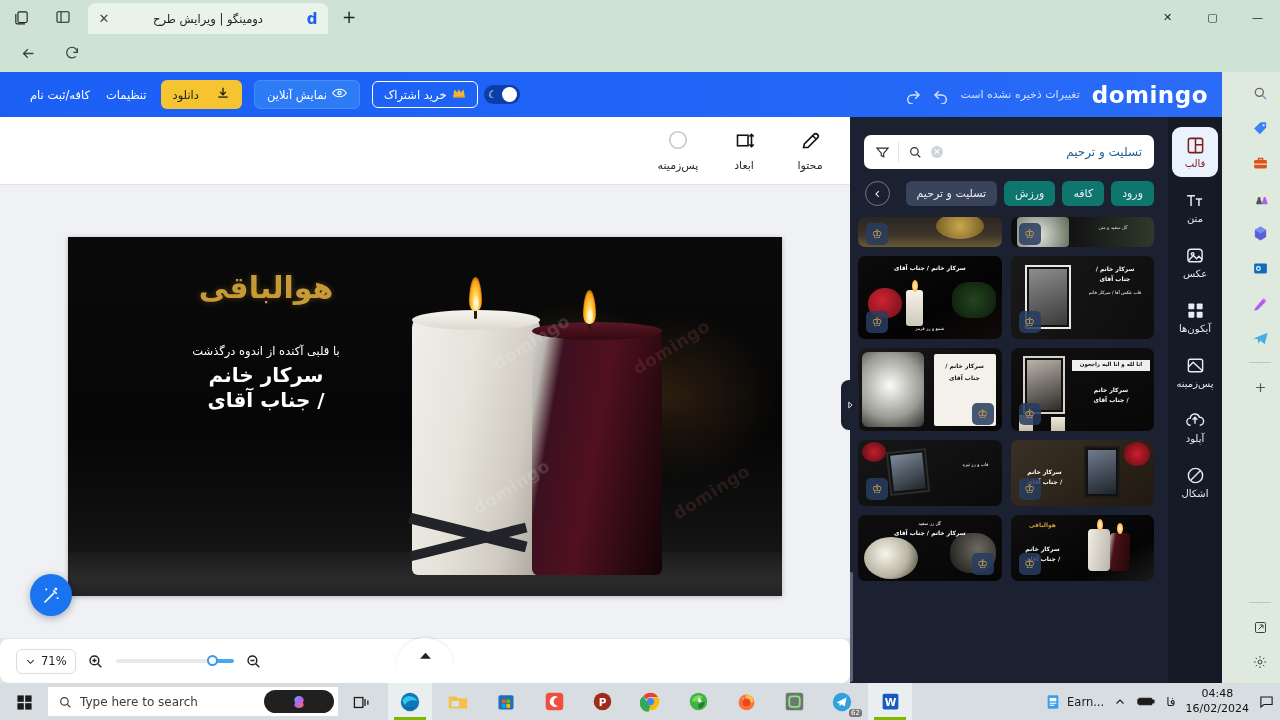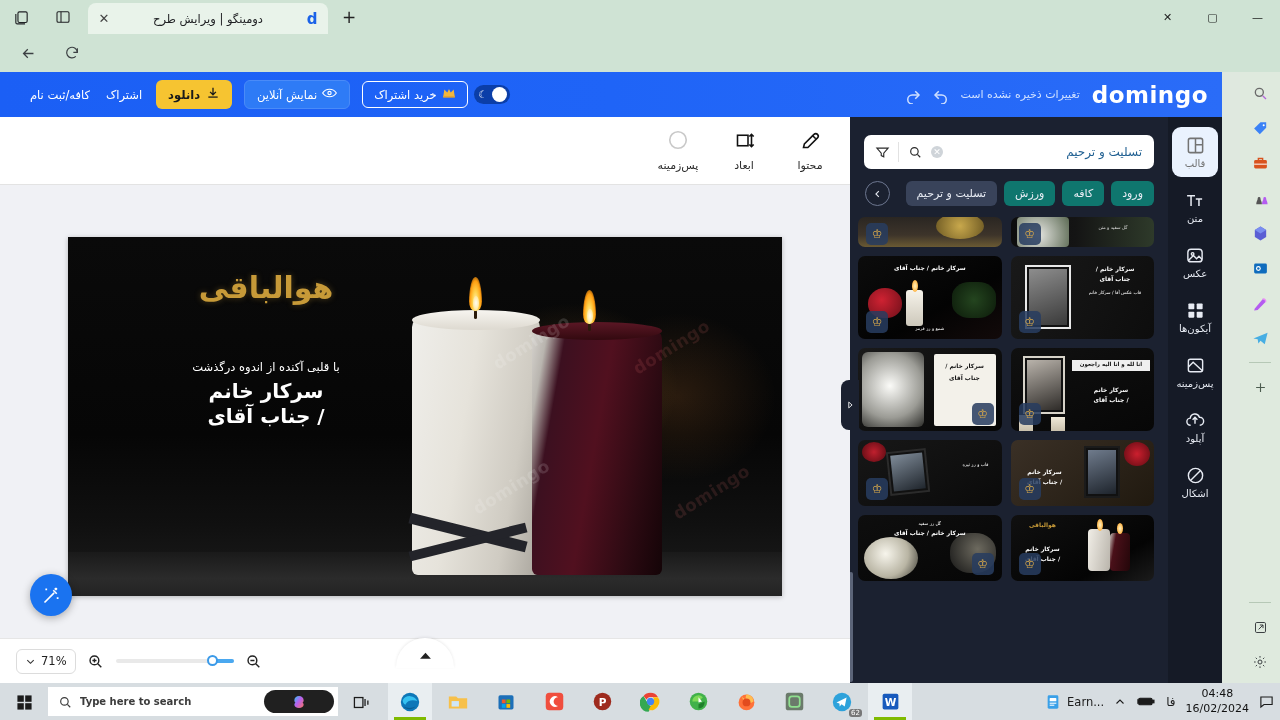--- a/index.html
+++ b/index.html
@@ -74,23 +74,23 @@
     background: linear-gradient(90deg,#1b5ff5 0%, #1f64f7 50%, #2a6cf8 100%);
     display: flex; align-items: center; direction: rtl; padding: 0 14px;
   }
   .logo { font-size: 23px; color: #fff; font-weight: 700; letter-spacing: .5px; font-family: "DejaVu Sans", sans-serif; }
   .save-state { font-size: 11px; color: #cfe0ff; margin-right: 12px; }
   .undo-redo { display: flex; gap: 10px; margin-right: 10px; color: #cfe0ff; }
   .ur { width: 18px; height: 18px; cursor: pointer; }
   .hdr-spacer { flex: 1; }
   .hdr-item { font-size: 11.5px; color: #fff; margin-left: 16px; cursor: pointer; white-space: nowrap; }
   .btn-download {
-    background: #f6c431; color: #1a1a1a; font-size: 11.5px; font-weight: 700;
+    background: #f6c431; color: #1a1a1a; font-size: 11.5px; font-weight: 400;
     padding: 6px 12px; border-radius: 6px; margin-left: 14px; display: flex;
-    align-items: center; gap: 6px; cursor: pointer; white-space: nowrap;
+    align-items: center; gap: 17px; cursor: pointer; white-space: nowrap;
   }
   .btn-preview {
     background: #2e7bf6; color: #fff; font-size: 11.5px; padding: 6px 12px; border-radius: 6px;
     margin-left: 12px; display: flex; align-items: center; gap: 5px; cursor: pointer; white-space: nowrap;
     border: 1px solid #4a8bf8;
   }
   .btn-subscribe {
     border: 1px solid #ffffff; color: #fff; font-size: 11.5px; padding: 5px 11px; border-radius: 6px;
     margin-left: 12px; display: flex; align-items: center; gap: 5px; cursor: pointer; white-space: nowrap;
   }
@@ -155,41 +155,41 @@
   .flame::after { content:""; position:absolute; left:50%; top:55%; transform: translateX(-50%);
     width: 6px; height: 14px; background: radial-gradient(ellipse,#fffdf2,#ffe9a0 70%,transparent); border-radius:50%; }
   .ribbon { position: absolute; background: #23242a; }
   .wm { position: absolute; color: rgba(255,255,255,.14); font-size: 17px; font-weight: 700;
         transform: rotate(-32deg); letter-spacing: .5px; pointer-events: none; }
   .wm.r { color: rgba(255,120,120,.13); }
 
   .art-text { position: absolute; right: 356px; top: 34px; width: 320px; text-align: center; direction: rtl; }
   .hoo { font-size: 30px; color: #c79a38; font-weight: 700; line-height: 1.1;
          text-shadow: 0 0 6px rgba(199,154,56,.35); letter-spacing: 1px; }
-  .lead { font-size: 11.5px; color: #ffffff; margin-top: 56px; }
+  .lead { font-size: 11.5px; color: #ffffff; margin-top: 40px; }
   .name1 { font-size: 20px; color: #ffffff; font-weight: 700; margin-top: 5px; }
   .name2 { font-size: 20px; color: #ffffff; font-weight: 700; margin-top: 1px; }
   .tail { font-size: 11px; color: #f0f0f0; margin-top: 5px; }
 
   .magic-fab {
     position: absolute; left: 30px; top: 574px; width: 42px; height: 42px; border-radius: 50%;
     background: #1a73f0; display: flex; align-items: center; justify-content: center;
     box-shadow: 0 2px 8px rgba(0,0,0,.3); cursor: pointer; color: #fff; z-index: 6;
   }
   .pages-handle {
     position: absolute; left: 396px; top: 638px; width: 58px; height: 30px;
     background: #fff; border-radius: 40px 40px 0 0; display: flex; align-items: flex-end;
     justify-content: center; padding-bottom: 8px; cursor: pointer; z-index: 6;
     box-shadow: 0 -1px 3px rgba(0,0,0,.08);
   }
 
   .zoombar {
     position: absolute; left: 0; top: 638px; width: 850px; height: 45px;
     background: #ffffff; border-top: 1px solid #e6e6e6; direction: ltr;
-    display: flex; align-items: center; padding-left: 16px; gap: 10px;
+    display: flex; align-items: center; padding-left: 16px; gap: 10px; border-radius: 9px;
   }
   .zoom-select {
     border: 1px solid #dcdcdc; border-radius: 6px; height: 25px; min-width: 58px;
     display: flex; align-items: center; justify-content: center; gap: 5px;
     font-size: 11.5px; color: #222; cursor: pointer; padding: 0 8px;
   }
   .zicon { width: 20px; height: 20px; display: flex; align-items: center; justify-content: center; cursor: pointer; color: #333; }
   .zslider { position: relative; width: 118px; height: 4px; background: #e9e9e9; border-radius: 3px; }
   .zslider .fill { position: absolute; right: 0; top: 0; height: 4px; width: 22px; background: #4aa8f0; border-radius: 3px; }
   .zslider .knob { position: absolute; right: 16px; top: -4px; width: 11px; height: 11px; border-radius: 50%;
@@ -245,31 +245,31 @@
   
   .side {
     position: absolute; left: 1168px; top: 117px; width: 54px; height: 566px;
     background: #151a26; display: flex; flex-direction: column; align-items: center;
     padding-top: 10px; gap: 5px;
   }
   .side-item {
     width: 46px; height: 50px; border-radius: 9px; display: flex; flex-direction: column;
     align-items: center; justify-content: center; gap: 3px; color: #e7ebf3; cursor: pointer;
   }
-  .side-item.active { background: #eaf2fe; color: #737373; }
+  .side-item.active { background: #eaf2fe; color: #7f1d1d; }
   .side-label { font-size: 10px; }
 
   
   .taskbar { position: absolute; left: 0; bottom: 0; width: 1280px; height: 37px; background: #d7dde1; direction: ltr; }
   .start { position: absolute; left: 8px; top: 7px; width: 32px; height: 24px; display:flex; align-items:center; justify-content:center; cursor: pointer; }
   .tsearch {
     position: absolute; left: 48px; top: 4px; width: 290px; height: 29px; background: #fff;
     display: flex; align-items: center; gap: 8px; padding-left: 10px; cursor: text;
   }
-  .tsearch .txt { font-size: 10px; color: #3b3b3b; font-weight: bold; }
+  .tsearch .txt { font-size: 12px; color: #3b3b3b; }
   .copilot-pill {
     position: absolute; right: 4px; top: 3px; width: 70px; height: 23px; border-radius: 12px;
     background: #202020; display: flex; align-items: center; justify-content: center; cursor: pointer;
   }
   .taskview { position: absolute; left: 348px; top: 8px; width: 26px; height: 22px; display:flex; align-items:center; justify-content:center; cursor: pointer; }
   .tapps { position: absolute; left: 388px; top: 0; height: 37px; display: flex; align-items: center; gap: 4px; }
   .tapp { width: 44px; height: 37px; display: flex; align-items: center; justify-content: center; cursor: pointer; position: relative; }
   .tapp.active { background: #e9eef1; }
   .tapp.active::after { content:""; position: absolute; left: 6px; right: 6px; bottom: 0; height: 3px; background: #7fba00; }
   .tray { position: absolute; right: 0; top: 0; height: 37px; display: flex; align-items: center; gap: 10px; padding-right: 6px; }
@@ -536,21 +536,21 @@
     <div class="btn-download">
       <span>
         <svg width="14" height="14" viewBox="0 0 24 24" fill="none" stroke="#1a1a1a" stroke-width="2.2">
             <path d="M12 3v11M7 10l5 5 5-5"></path>
             <path d="M4 19h16"></path>
           </svg>
       </span>
       <span>دانلود</span>
     </div>
 
-    <div class="hdr-item">اشتراک</div>
+    <div class="hdr-item">تنظیمات</div>
     <div class="hdr-item">کافه/ثبت نام</div>
   </div>
 
   <div class="edit-toolbar">
     <div class="tool">
       <span>
         <svg width="21" height="21" viewBox="0 0 24 24" fill="none" stroke="#121212" stroke-width="1.8">
             <path d="M4 20h5L20 9a2.8 2.8 0 0 0-4-4L5 16z"></path>
             <path d="m14 6 4 4"></path>
           </svg>

